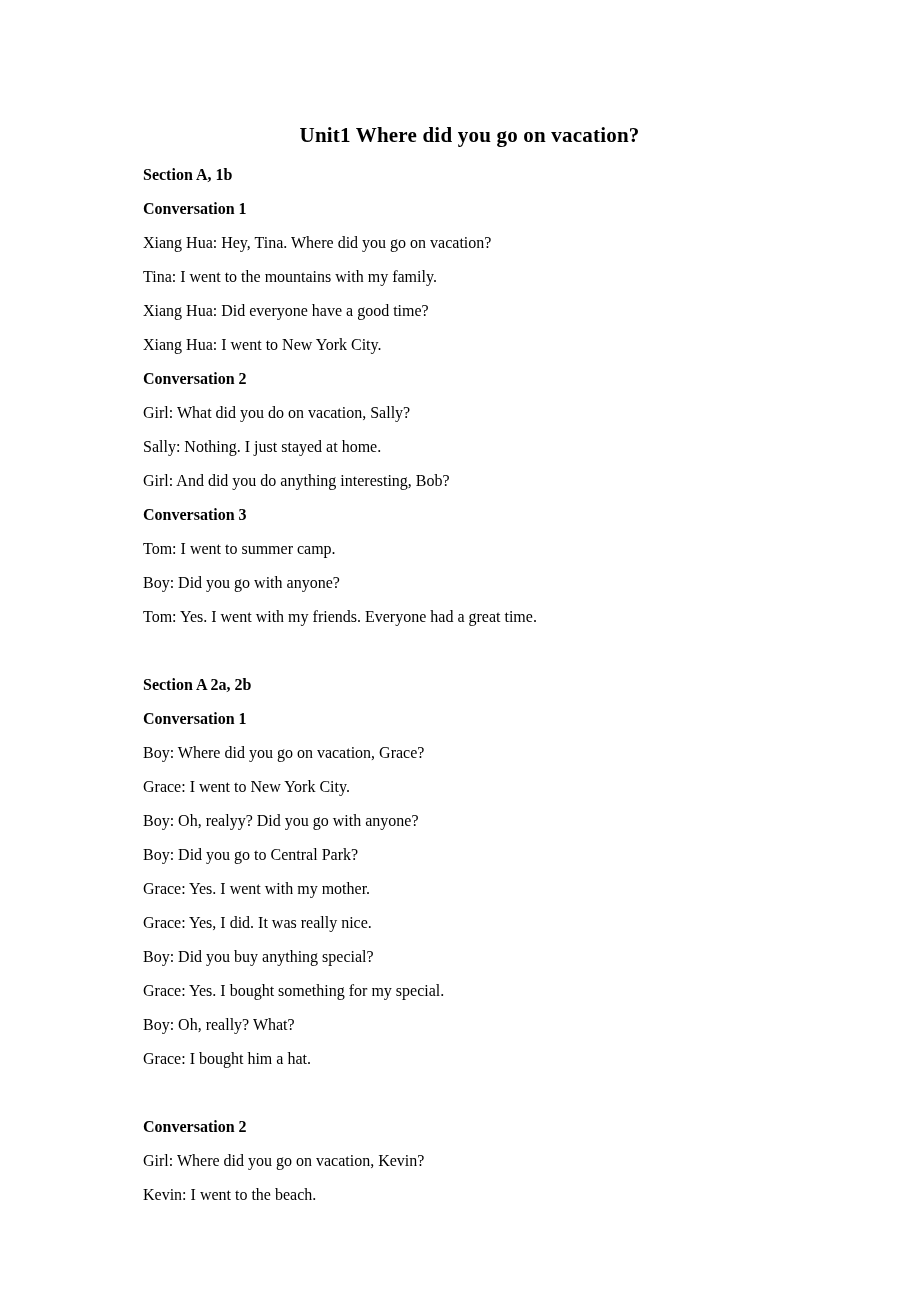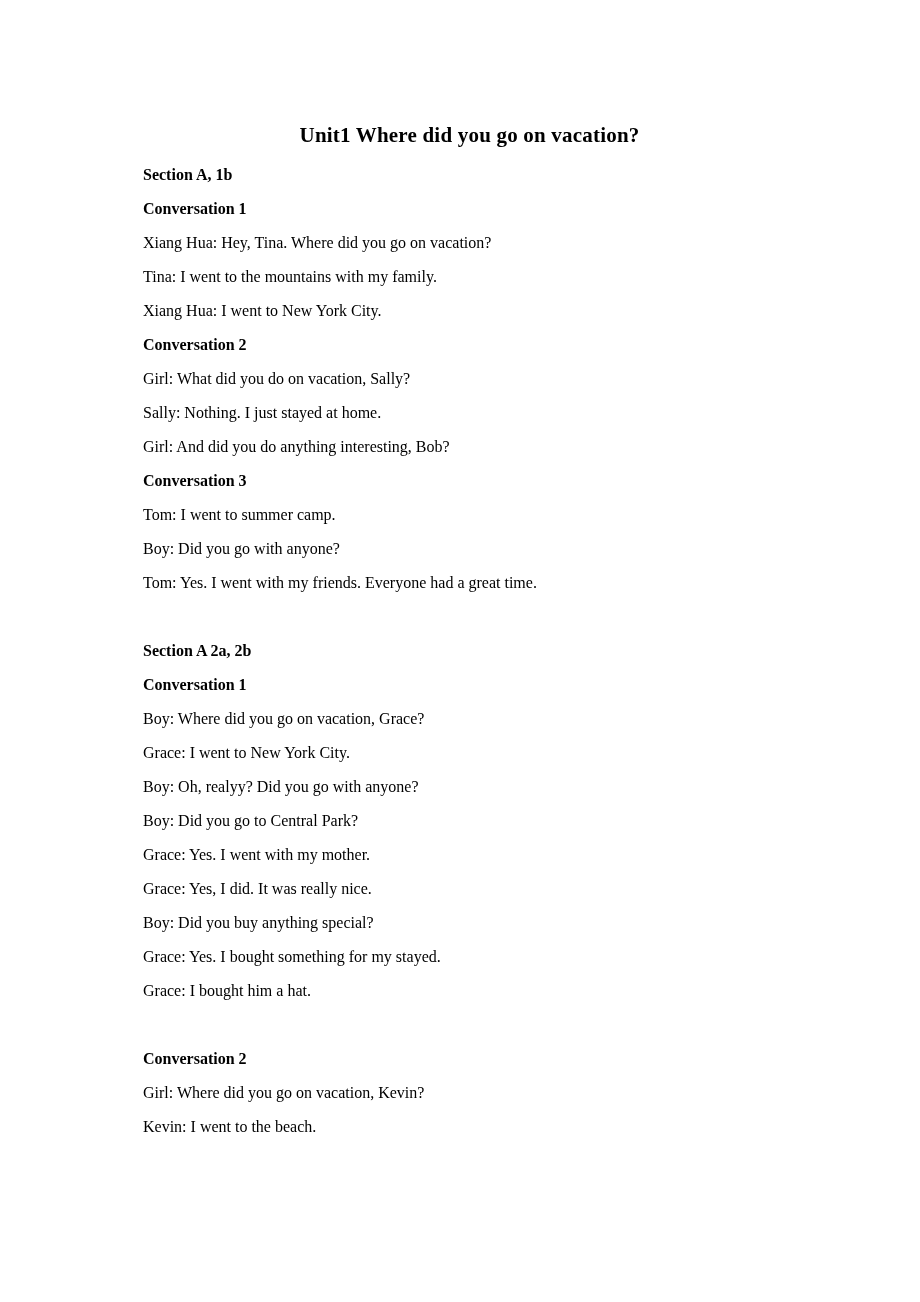--- a/index.html
+++ b/index.html
@@ -45,39 +45,41 @@
 </head>
 <body>
 
 <div class="page">
   <h1 class="doc-title">Unit1 Where did you go on vacation?</h1>
   <div id="paragraphs">
       <p class="para heading">Section A, 1b</p>
       <p class="para subheading">Conversation 1</p>
       <p class="para line">Xiang Hua: Hey, Tina. Where did you go on vacation?</p>
       <p class="para line">Tina: I went to the mountains with my family.</p>
+      <p class="para line">Xiang Hua: Did everyone have a good time?</p>
       <p class="para line">Xiang Hua: I went to New York City.</p>
       <p class="para subheading">Conversation 2</p>
       <p class="para line">Girl: What did you do on vacation, Sally?</p>
       <p class="para line">Sally: Nothing. I just stayed at home.</p>
       <p class="para line">Girl: And did you do anything interesting, Bob?</p>
       <p class="para subheading">Conversation 3</p>
       <p class="para line">Tom: I went to summer camp.</p>
       <p class="para line">Boy: Did you go with anyone?</p>
       <p class="para line">Tom: Yes. I went with my friends. Everyone had a great time.</p>
       <p class="para spacer"></p>
       <p class="para heading">Section A 2a, 2b</p>
       <p class="para subheading">Conversation 1</p>
       <p class="para line">Boy: Where did you go on vacation, Grace?</p>
       <p class="para line">Grace: I went to New York City.</p>
       <p class="para line">Boy: Oh, realyy? Did you go with anyone?</p>
       <p class="para line">Boy: Did you go to Central Park?</p>
       <p class="para line">Grace: Yes. I went with my mother.</p>
       <p class="para line">Grace: Yes, I did. It was really nice.</p>
       <p class="para line">Boy: Did you buy anything special?</p>
-      <p class="para line">Grace: Yes. I bought something for my stayed.</p>
+      <p class="para line">Grace: Yes. I bought something for my special.</p>
+      <p class="para line">Boy: Oh, really? What?</p>
       <p class="para line">Grace: I bought him a hat.</p>
       <p class="para spacer"></p>
       <p class="para subheading">Conversation 2</p>
       <p class="para line">Girl: Where did you go on vacation, Kevin?</p>
       <p class="para line">Kevin: I went to the beach.</p>
     </div>
 </div>
 
 </body></html>

